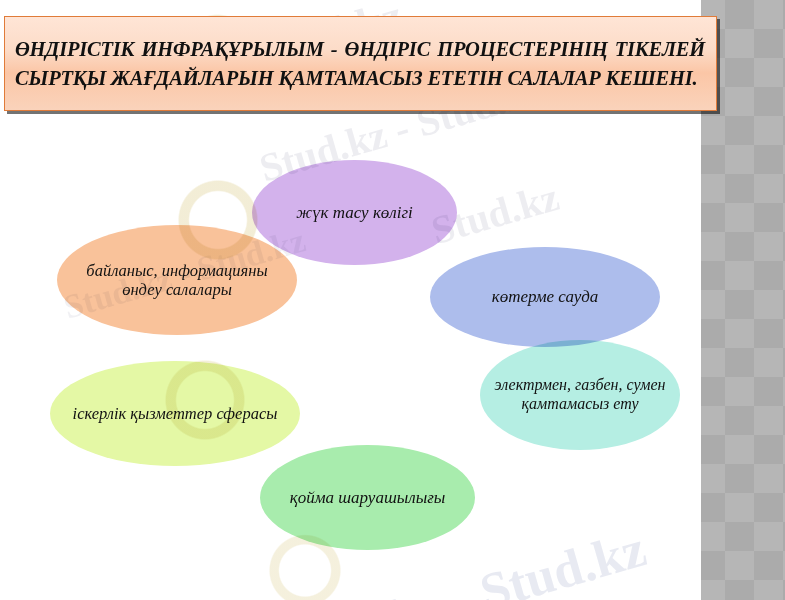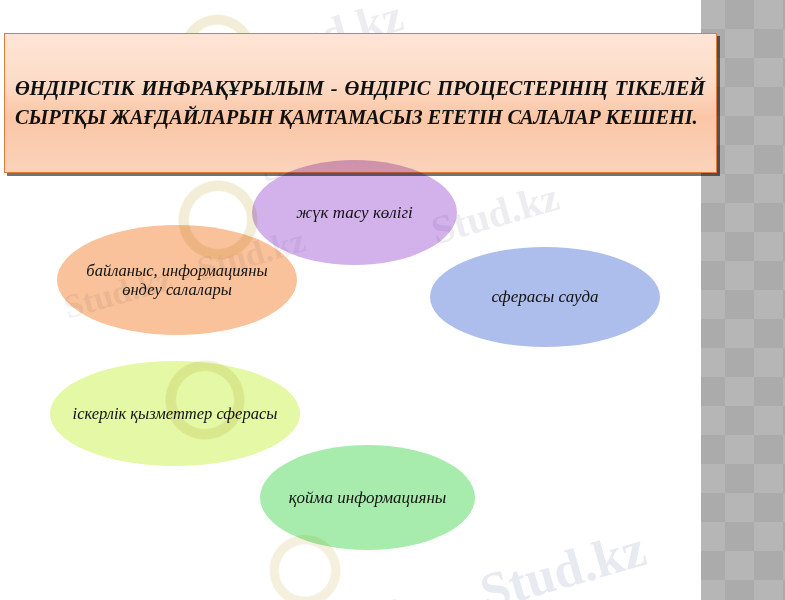--- a/index.html
+++ b/index.html
@@ -50,21 +50,21 @@
     background:radial-gradient(circle at 50% 55%,rgba(214,196,120,.0) 38%,rgba(214,196,120,.30) 40%,rgba(214,196,120,.30) 52%,rgba(214,196,120,0) 54%);}
   .wm-logo.b{left:168px;top:165px;width:100px;height:100px;
     background:radial-gradient(circle at 50% 55%,rgba(214,196,120,0) 38%,rgba(214,196,120,.30) 40%,rgba(214,196,120,.30) 52%,rgba(214,196,120,0) 54%);}
   .wm-logo.c{left:155px;top:345px;width:100px;height:100px;
     background:radial-gradient(circle at 50% 55%,rgba(214,196,120,0) 38%,rgba(214,196,120,.28) 40%,rgba(214,196,120,.28) 52%,rgba(214,196,120,0) 54%);}
   .wm-logo.d{left:260px;top:530px;width:90px;height:90px;
     background:radial-gradient(circle at 50% 45%,rgba(214,196,120,0) 38%,rgba(214,196,120,.25) 40%,rgba(214,196,120,.25) 52%,rgba(214,196,120,0) 54%);}
 
   
   #title-box{
-    position:absolute;left:4px;top:33px;width:713px;height:140px;
+    position:absolute;left:4px;top:16px;width:713px;height:95px;
     background:linear-gradient(180deg,#ffe5d6 0%,#fcdcc8 35%,#fbc6a6 60%,#fad3bb 100%);
     border:1px solid #e07b39;
     box-shadow:3px 3px 0 rgba(0,0,0,.55);
     box-sizing:border-box;
     display:flex;align-items:center;
   }
   #title-text{
     font-family:"Liberation Serif",serif;
     font-style:italic;font-weight:bold;
     font-size:20.5px;line-height:29px;
@@ -149,30 +149,33 @@
 
     <div class="ellipse petal" id="e-top" style="background: rgb(211, 178, 236);">
       <span class="ell-label">жүк тасу көлігі</span>
     </div>
 
     <div class="ellipse petal" id="e-left-top" style="background: rgb(249, 194, 154);">
       <span class="ell-label">байланыс, информацияны өндеу салалары</span>
     </div>
 
     <div class="ellipse petal" id="e-right-top" style="background: rgb(173, 189, 236);">
-      <span class="ell-label">сферасы сауда</span>
+      <span class="ell-label">көтерме сауда</span>
     </div>
 
+    <div class="ellipse petal" id="e-right-bottom" style="background: rgb(181, 238, 227);">
+      <span class="ell-label">электрмен, газбен, сумен қамтамасыз ету</span>
+    </div>
 
     <div class="ellipse petal" id="e-left-bottom" style="background: rgb(228, 248, 165);">
       <span class="ell-label">іскерлік қызметтер сферасы</span>
     </div>
 
     <div class="ellipse petal" id="e-bottom" style="background: rgb(168, 236, 173);">
-      <span class="ell-label">қойма информацияны</span>
+      <span class="ell-label">қойма шаруашылығы</span>
     </div>
 
 
     <div class="wm wm-4">Stud.kz - Stud.kz</div>
 
   </div>
 
 </div>
 
 </body></html>

